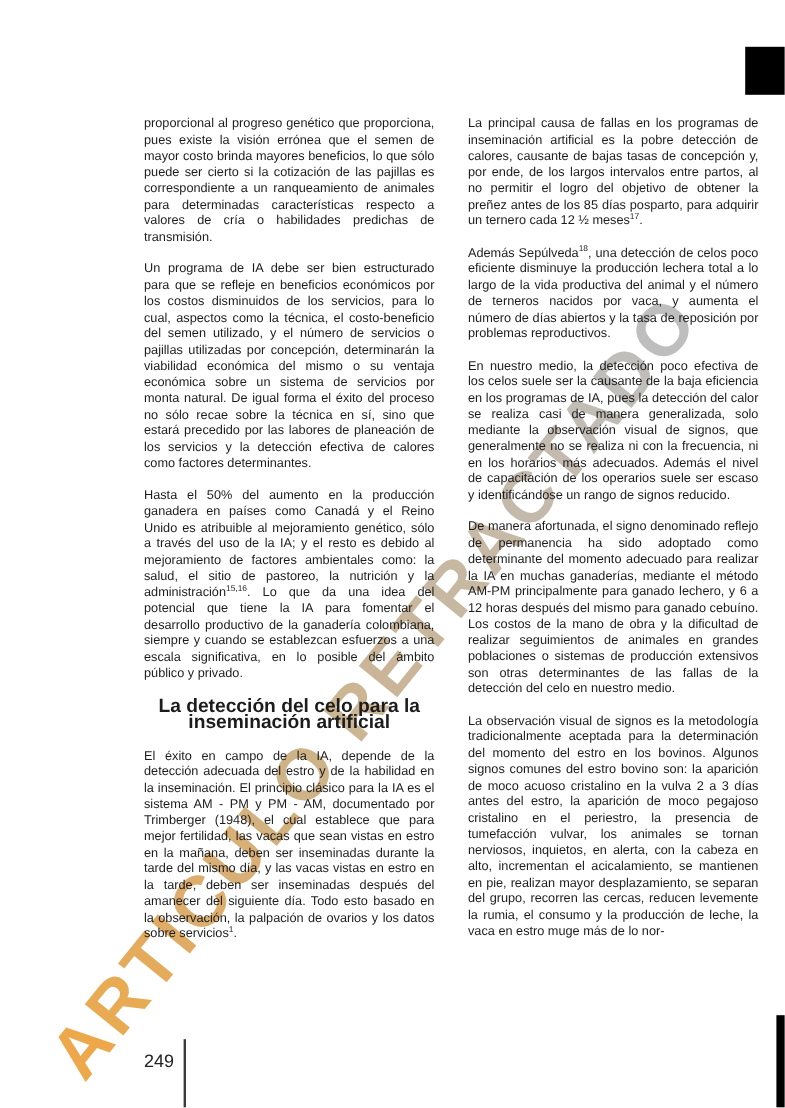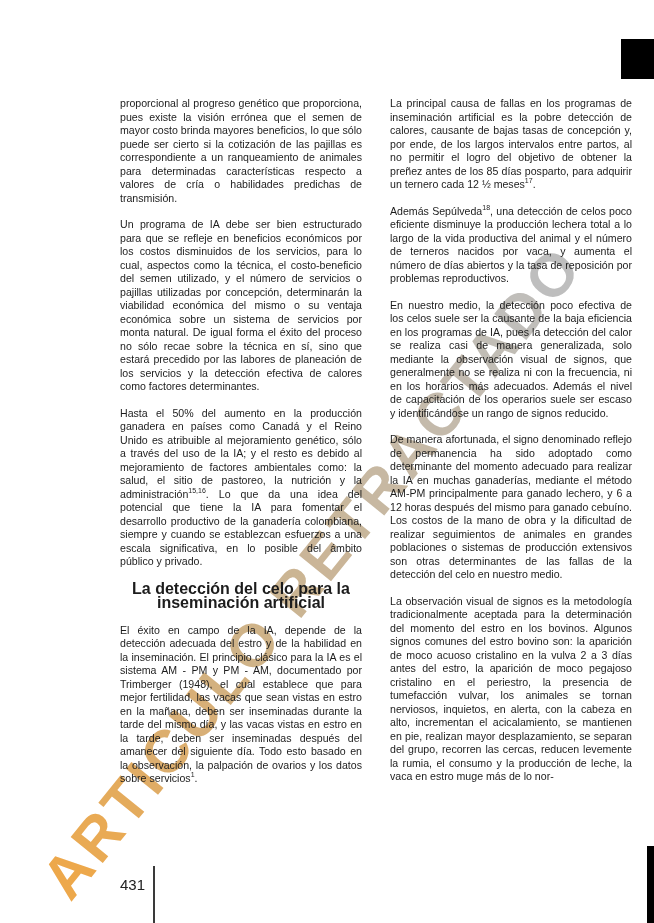--- a/index.html
+++ b/index.html
@@ -110,16 +110,16 @@
       </div>
     <div class="col">
         <p><span>La principal causa de fallas en los programas de inseminación artificial es la pobre detección de calores, causante de bajas tasas de concepción y, por ende, de los largos intervalos entre partos, al no permitir el logro del objetivo de obtener la preñez antes de los 85 días posparto, para adquirir un ternero cada 12 ½ meses</span><sup>17</sup><span>.</span></p>
         <p><span>Además Sepúlveda</span><sup>18</sup><span>, una detección de celos poco eficiente disminuye la producción lechera total a lo largo de la vida productiva del animal y el número de terneros nacidos por vaca, y aumenta el número de días abiertos y la tasa de reposición por problemas reproductivos.</span></p>
         <p><span>En nuestro medio, la detección poco efectiva de los celos suele ser la causante de la baja eficiencia en los programas de IA, pues la detección del calor se realiza casi de manera generalizada, solo mediante la observación visual de signos, que generalmente no se realiza ni con la frecuencia, ni en los horarios más adecuados. Además el nivel de capacitación de los operarios suele ser escaso y identificándose un rango de signos reducido.</span></p>
         <p><span>De manera afortunada, el signo denominado reflejo de permanencia ha sido adoptado como determinante del momento adecuado para realizar la IA en muchas ganaderías, mediante el método AM-PM principalmente para ganado lechero, y 6 a 12 horas después del mismo para ganado cebuíno. Los costos de la mano de obra y la dificultad de realizar seguimientos de animales en grandes poblaciones o sistemas de producción extensivos son otras determinantes de las fallas de la detección del celo en nuestro medio.</span></p>
         <p><span>La observación visual de signos es la metodología tradicionalmente aceptada para la determinación del momento del estro en los bovinos. Algunos signos comunes del estro bovino son: la aparición de moco acuoso cristalino en la vulva 2 a 3 días antes del estro, la aparición de moco pegajoso cristalino en el periestro, la presencia de tumefacción vulvar, los animales se tornan nerviosos, inquietos, en alerta, con la cabeza en alto, incrementan el acicalamiento, se mantienen en pie, realizan mayor desplazamiento, se separan del grupo, recorren las cercas, reducen levemente la rumia, el consumo y la producción de leche, la vaca en estro muge más de lo nor-</span></p>
       </div>
   </div>
 
-  <span class="pagenum">431</span>
+  <span class="pagenum">249</span>
   <span class="pagenum-rule"></span>
 
 </div>
 
 </body></html>

